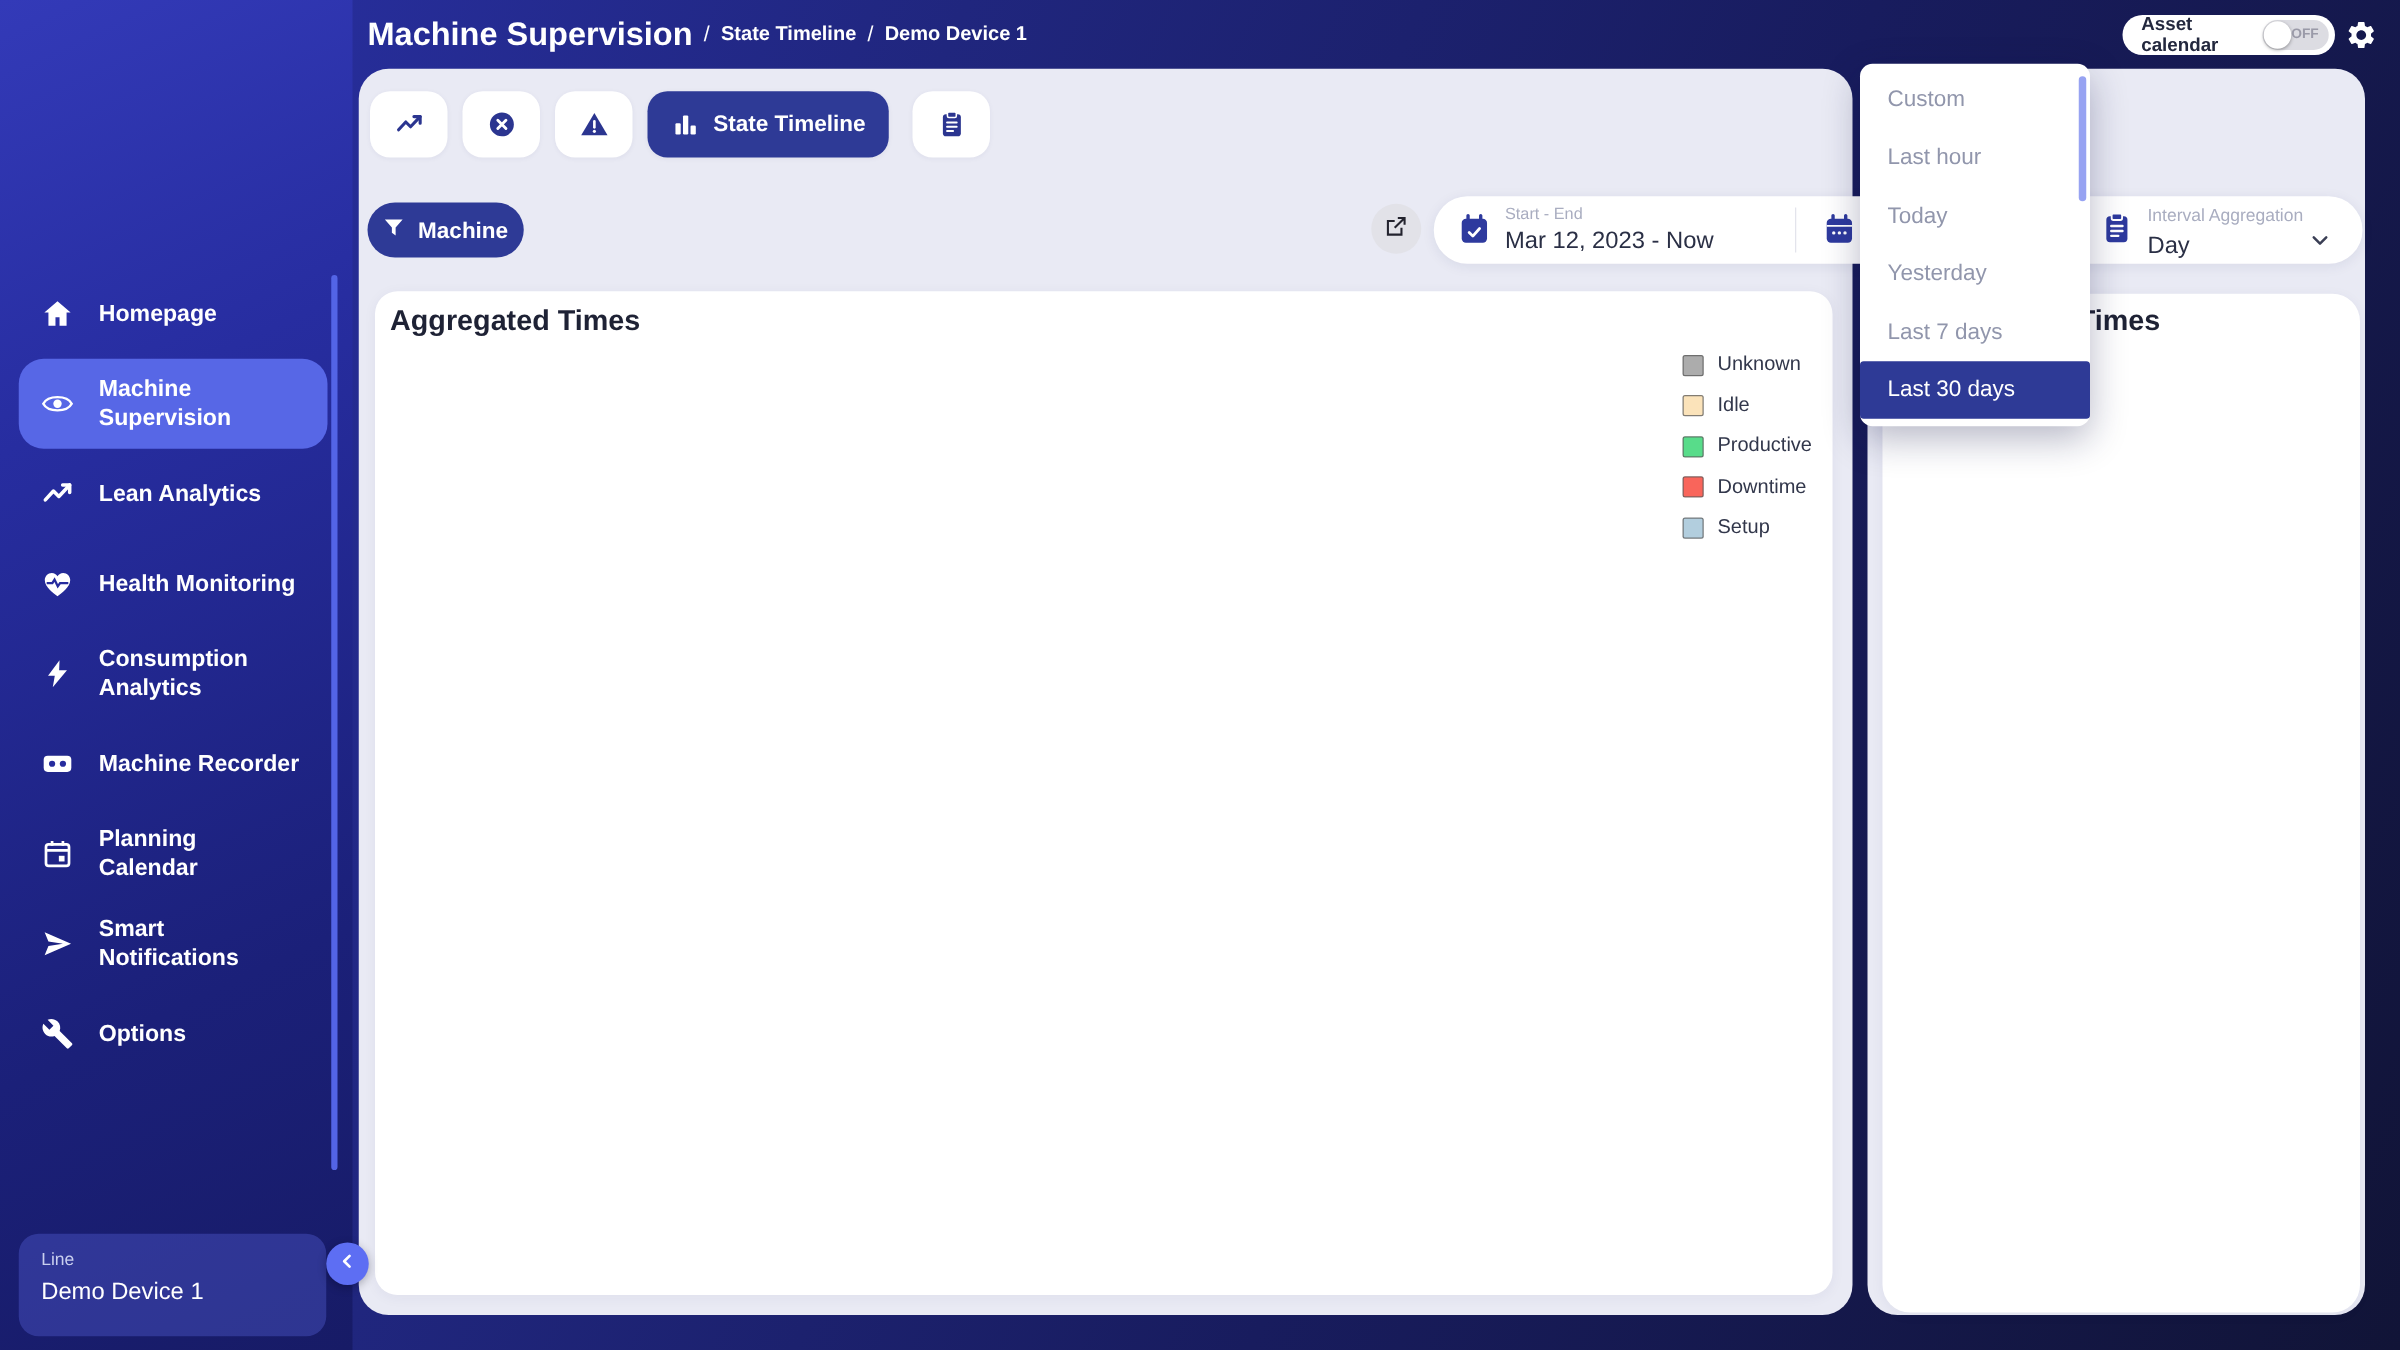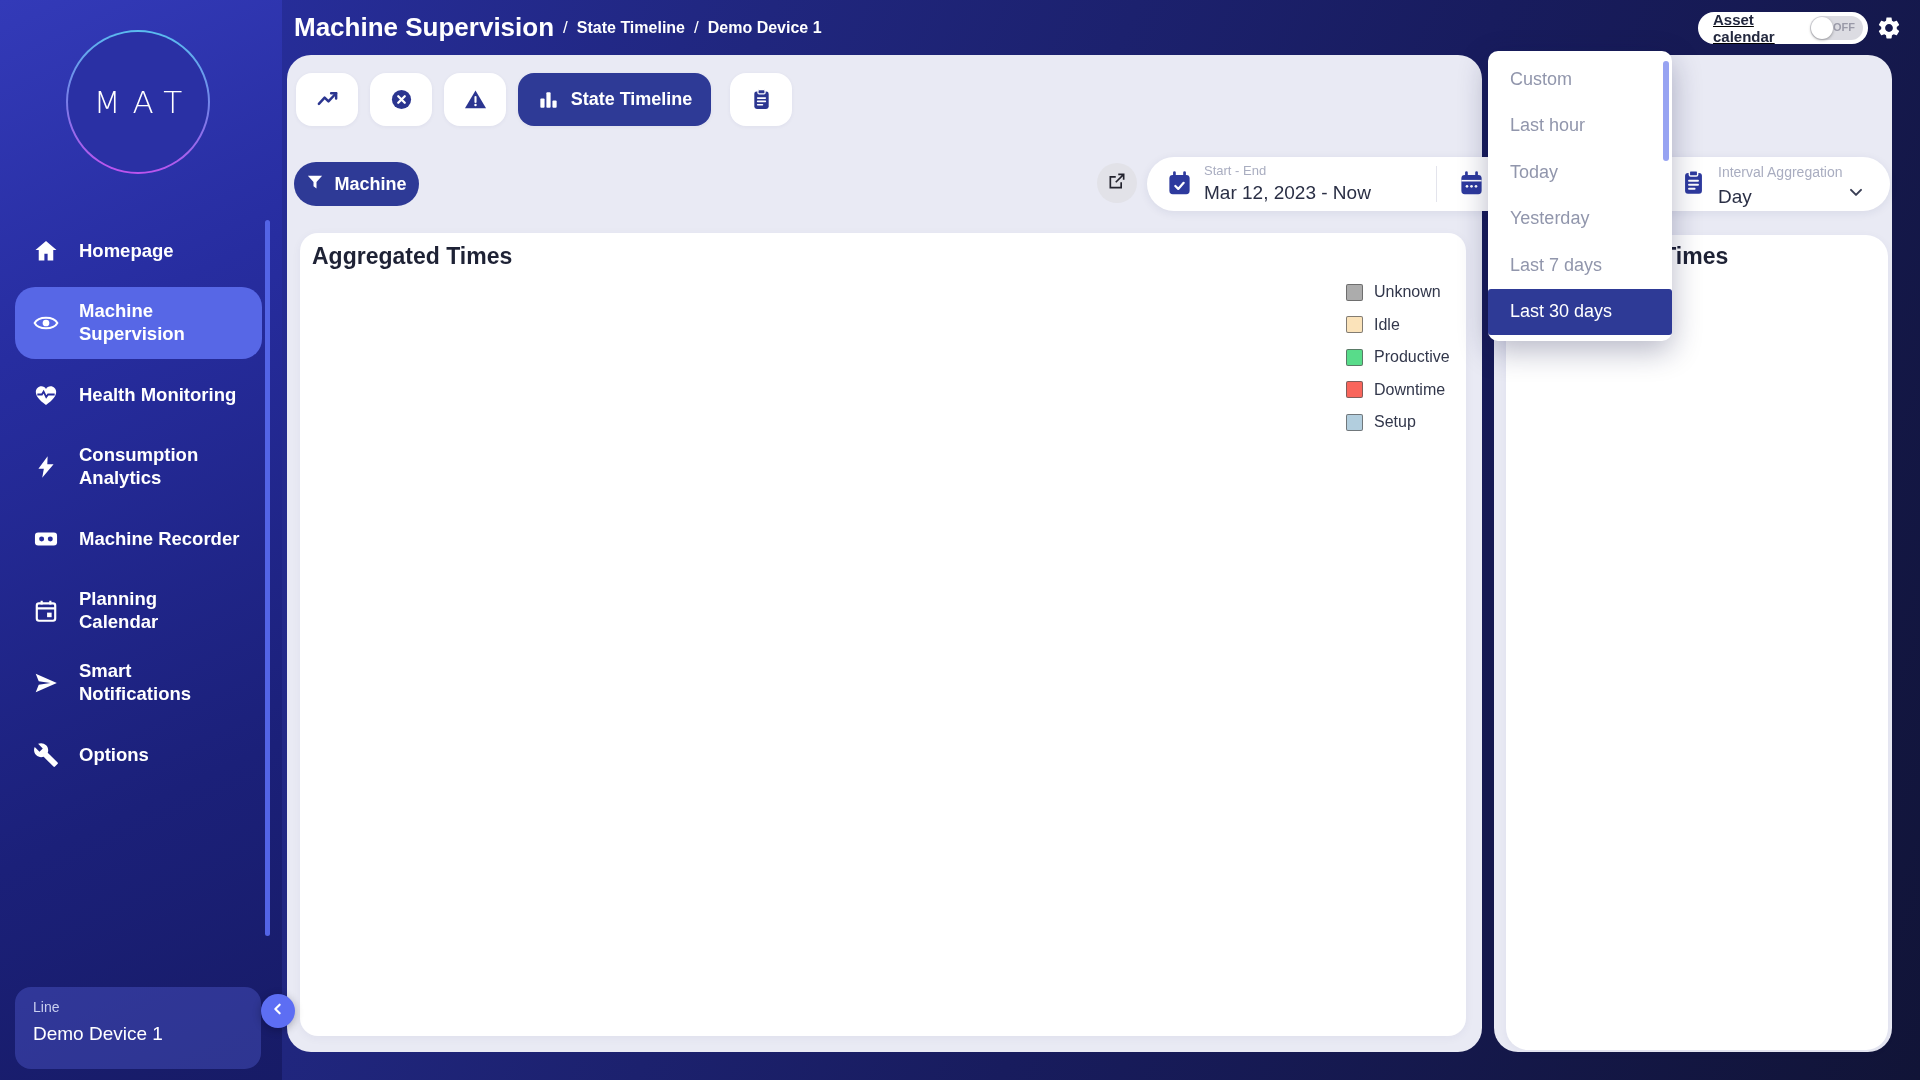--- a/index.html
+++ b/index.html
@@ -31,21 +31,21 @@
   #device-name{color:#fff;font-size:19px;margin-top:8px;}
   #collapse-btn{left:261px;top:994px;width:34px;height:34px;border-radius:50%;background:#5D6EF3;
     display:flex;align-items:center;justify-content:center;box-shadow:0 2px 8px rgba(0,0,20,.3);cursor:pointer;}
   #collapse-btn svg{width:16px;height:16px;color:#fff;}
   
   #topbar{left:294px;top:0;height:55px;display:flex;align-items:center;}
   #page-title{color:#fff;font-size:26px;font-weight:700;margin:0;}
   .crumb-sep{color:#fff;font-size:17px;margin:0 9px;}
   .crumb{color:#fff;font-size:16px;font-weight:600;}
   #asset-pill{left:1698px;top:12px;width:170px;height:32px;border-radius:16px;background:#fff;
-    display:flex;align-items:center;justify-content:space-between;padding:0 5px 0 15px;box-sizing:border-box;cursor:pointer;text-decoration:underline;}
+    display:flex;align-items:center;justify-content:space-between;padding:0 5px 0 15px;box-sizing:border-box;cursor:pointer;}
   #asset-label{color:#23283E;font-size:15px;font-weight:600;}
   #toggle-track{width:58px;height:24px;border-radius:12px;background:#DCDCE2;position:relative;}
   #toggle-knob{position:absolute;left:1px;top:1px;width:22px;height:22px;border-radius:50%;background:#fff;
     box-shadow:0 1px 3px rgba(0,0,0,.35);}
   #toggle-state{position:absolute;right:8px;top:5px;font-size:11px;font-weight:700;color:#9A9AA8;}
   #gear-btn{left:1876px;top:15px;width:26px;height:26px;color:#fff;cursor:pointer;}
   #gear-btn svg{width:26px;height:26px;}
   
   .lav-card{background:#E9EAF4;border-radius:24px;}
   #left-card{left:287px;top:55px;width:1195px;height:997px;}
@@ -101,43 +101,47 @@
   .xcat{position:absolute;font-size:16px;color:#30344A;text-align:center;white-space:pre-line;line-height:1.35;}
   .hr-label{position:absolute;font-size:17px;color:#30344A;}
   .z10{z-index:10;} .z20{z-index:20;}
 </style>
 </head>
 <body>
 
 <div id="app">
 
   <aside id="sidebar" class="abs">
-    <div id="logo-ring" class="abs">
-      <div id="logo-inner">
-        <span id="logo-text">MAT</span>
-      </div>
-    </div>
     <nav id="sidebar-nav" class="abs">
         <div class="nav-item">
           <span class="nav-icon">
             <svg viewBox="0 0 24 24">
               <path d="M12 2.8 2.3 11h3v9.8h5.2v-6.2h3v6.2h5.2V11h3z" fill="currentColor"></path>
             </svg>
           </span>
           <span class="nav-label">Homepage</span>
         </div>
         <div class="nav-item selected">
           <span class="nav-icon">
             <svg viewBox="0 0 24 24" fill="none" stroke="currentColor" stroke-width="1.8">
               <path d="M1.5 12C5 5.5 19 5.5 22.5 12 19 18.5 5 18.5 1.5 12Z"></path>
               <circle cx="12" cy="12" r="3.1" fill="currentColor" stroke="none"></circle>
             </svg>
           </span>
           <span class="nav-label">Machine
 Supervision</span>
+        </div>
+        <div class="nav-item">
+          <span class="nav-icon">
+            <svg viewBox="0 0 24 24" fill="none" stroke="currentColor" stroke-width="2.6" stroke-linecap="round" stroke-linejoin="round">
+              <path d="M3 16.5 9 10l4 4 8-8.5"></path>
+              <path d="M15.8 5.5H21V11"></path>
+            </svg>
+          </span>
+          <span class="nav-label">Lean Analytics</span>
         </div>
         <div class="nav-item">
           <span class="nav-icon">
             <svg viewBox="0 0 24 24">
               <path d="M12 21.3C9.2 19.3 2.6 14.6 2.6 9.3 2.6 6.4 4.9 4 7.8 4c1.8 0 3.4 1 4.2 2.5C12.8 5 14.4 4 16.2 4c2.9 0 5.2 2.4 5.2 5.3 0 5.3-6.6 10-9.4 12z" fill="currentColor"></path>
               <path d="M4 11.5h4.2l1.6-2.6 2.4 5 1.7-2.4H20" stroke="#262C9E" stroke-width="1.7" fill="none"></path>
             </svg>
           </span>
           <span class="nav-label">Health Monitoring</span>
         </div>

